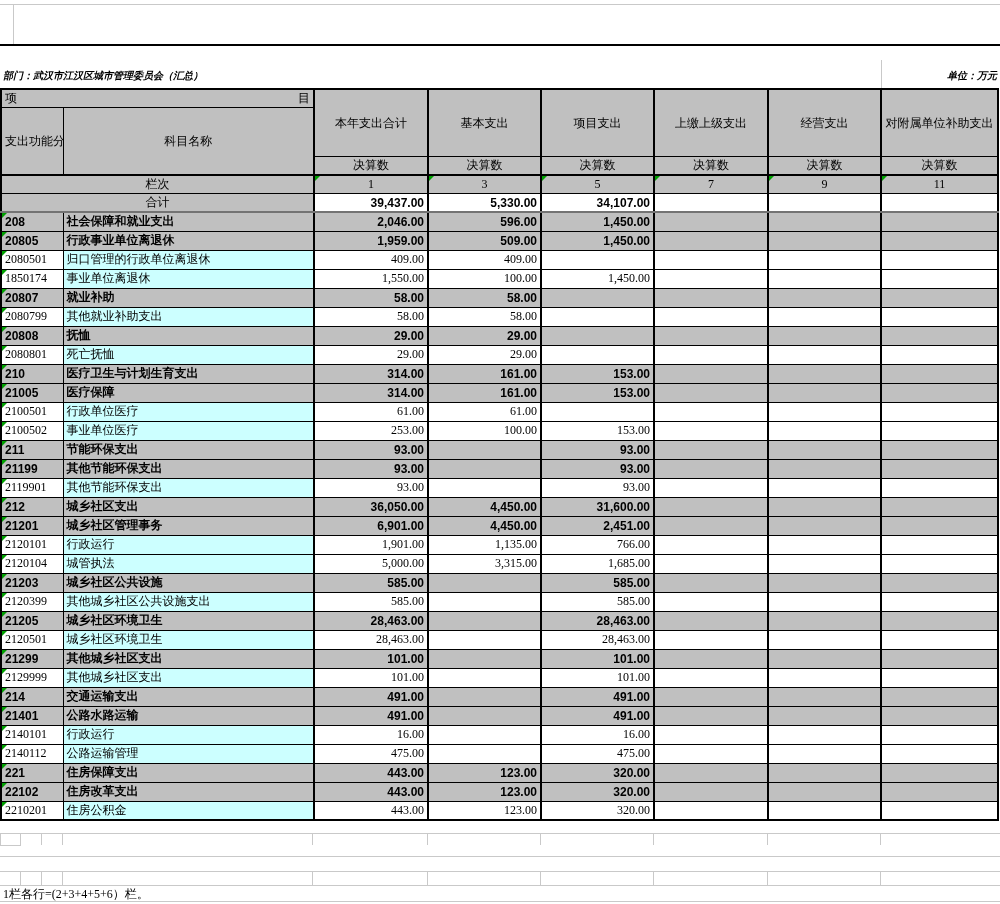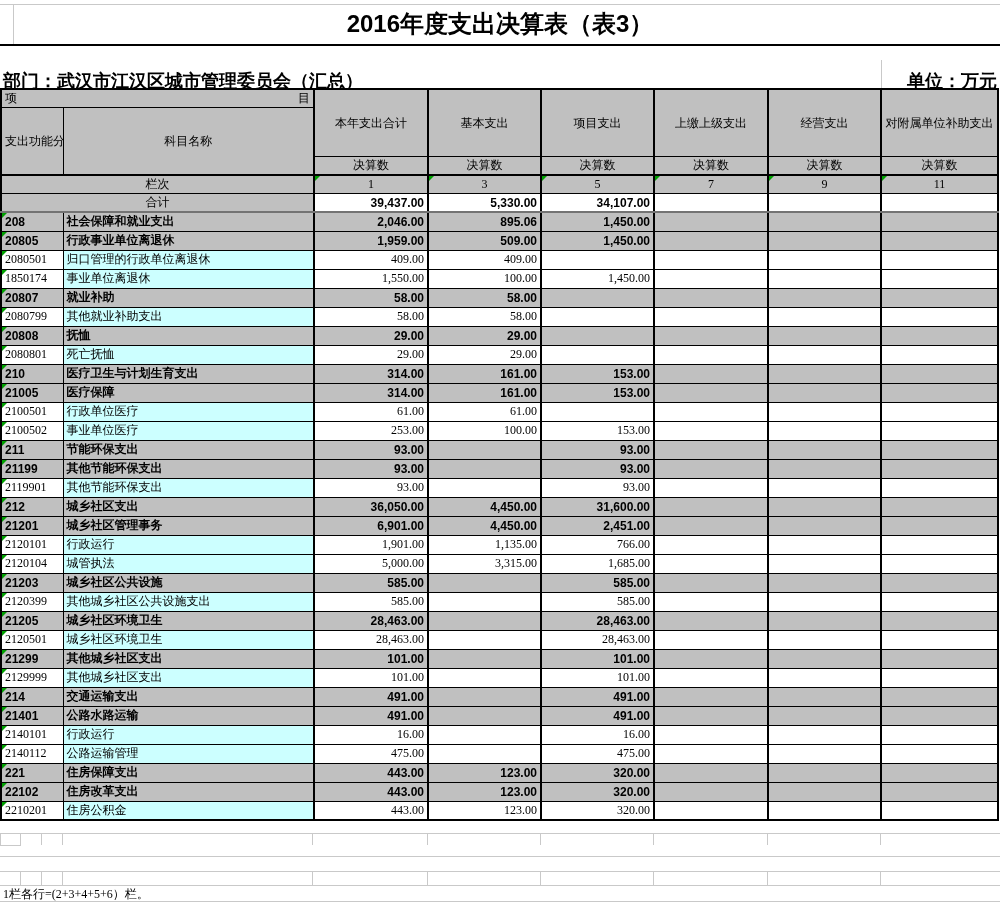--- a/index.html
+++ b/index.html
@@ -6,21 +6,21 @@
   .screen{position:relative;width:1000px;height:904px;background:#ffffff;overflow:hidden;
           font-family:"Liberation Serif","DejaVu Serif",serif;color:#000;}
   .gl{position:absolute;background:#c9c9c9;}
   .gl.h{height:1px;}
   .gl.v{width:1px;}
   .glbox{position:absolute;border:1px solid #c9c9c9;}
   .title{position:absolute;top:8px;left:0;width:1000px;text-align:center;
          font-family:"Liberation Sans","DejaVu Sans",sans-serif;font-weight:bold;font-size:24px;}
   .rule{position:absolute;top:44px;left:0;width:1000px;height:2px;background:#000;}
   .meta{position:absolute;top:69px;left:3px;width:994px;display:flex;justify-content:space-between;
-        font-family:"Liberation Sans","DejaVu Sans",sans-serif;font-weight:bold;font-size:18px;}
+        font-family:"Liberation Sans","DejaVu Sans",sans-serif;font-weight:bold;font-size:10px;font-style:italic;}
   table.main{position:absolute;top:88px;left:0;width:997px;border-collapse:collapse;table-layout:fixed;
              border:2px solid #000;}
   table.main td{border:1px solid #000;padding:0 3px;font-size:12px;overflow:hidden;white-space:nowrap;
                 vertical-align:middle;position:relative;}
   .g{background:#c0c0c0;}
   .c{background:#ccffff;}
   .b{font-weight:bold;font-family:"Liberation Sans","DejaVu Sans",sans-serif;}
   .ctr{text-align:center;}
   .val{text-align:right;}
   .ind{padding-left:25px;}
@@ -39,21 +39,20 @@
 </style>
 </head>
 <body>
 
 <div class="screen">
 
   <div class="gl h" style="top:4px;left:0;width:1000px"></div>
   <div class="gl v" style="left:13px;top:4px;height:40px"></div>
   <div class="gl v" style="left:881px;top:60px;height:28px"></div>
 
-  <div class="title">2016年度支出决算表（表3）</div>
   <div class="rule"></div>
 
   <div class="meta">
     <span>部门：武汉市江汉区城市管理委员会（汇总）</span>
     <span>单位：万元</span>
   </div>
 
   <table class="main">
     <colgroup>
       <col style="width:62px">
@@ -107,21 +106,21 @@
           <td class="val b bl2">5,330.00</td>
           <td class="val b bl2">34,107.00</td>
           <td class="val b bl2"></td>
           <td class="val b bl2"></td>
           <td class="val b bl2"></td>
         </tr>
         <tr class="r-data">
           <td class="gt g b">208</td>
           <td class="g b">社会保障和就业支出</td>
           <td class="val bl2 g b">2,046.00</td>
-          <td class="val bl2 g b">895.06</td>
+          <td class="val bl2 g b">596.00</td>
           <td class="val bl2 g b">1,450.00</td>
           <td class="val bl2 g b"></td>
           <td class="val bl2 g b"></td>
           <td class="val bl2 g b"></td>
         </tr>
         <tr class="r-data">
           <td class="gt g b">20805</td>
           <td class="g b">行政事业单位离退休</td>
           <td class="val bl2 g b">1,959.00</td>
           <td class="val bl2 g b">509.00</td>

